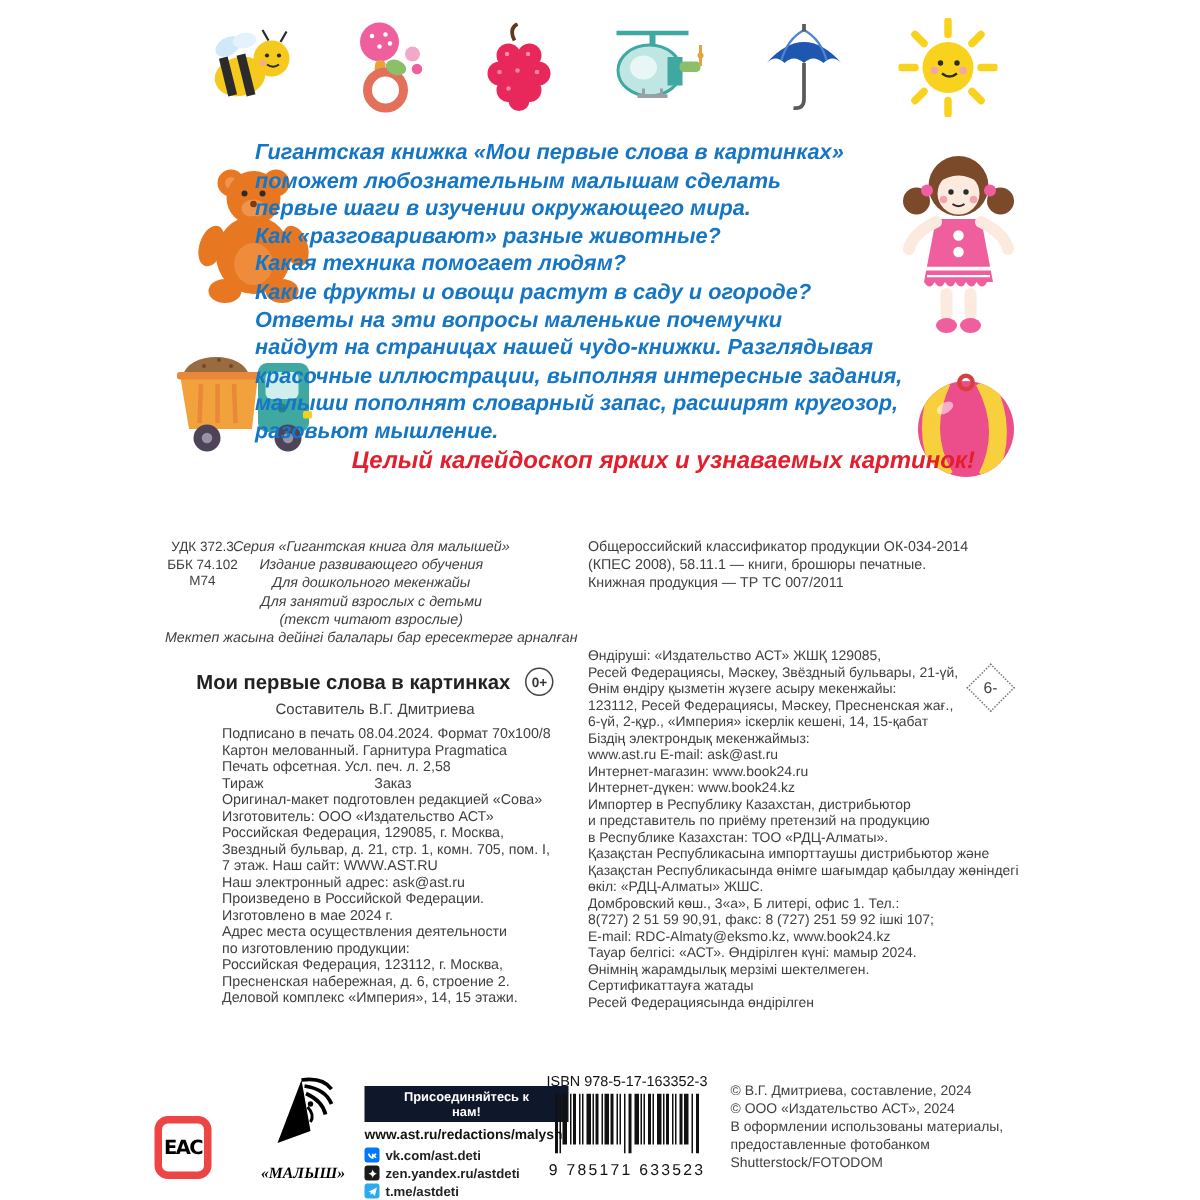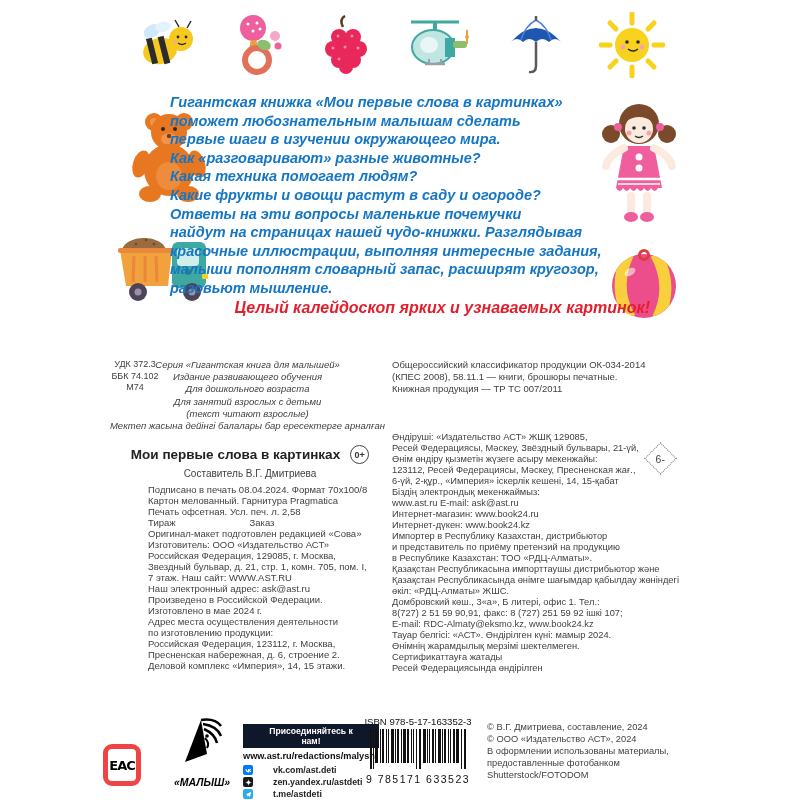--- a/index.html
+++ b/index.html
@@ -51,28 +51,28 @@
     border:1px dotted #777; transform:rotate(45deg);
     display:flex; align-items:center; justify-content:center; background:#fff; }
   .diamond-badge span { transform:rotate(-45deg); font-size:10.5px; color:#444; }
 
   
   .eac { position:absolute; left:103px; top:744px; width:38px; height:42px;
     border:5px solid #ef4444; border-radius:9px; display:flex; align-items:center;
     justify-content:center; font-weight:bold; font-size:13px; letter-spacing:-1px;
     color:#000; font-family:"DejaVu Sans", sans-serif; }
   .malysh { position:absolute; left:160px; top:716px; width:84px; text-align:center; }
-  .malysh-text { font-family:Liberation Sans, sans-serif; font-weight:bold;
+  .malysh-text { font-family:Liberation Serif, serif; font-weight:bold;
     font-style:italic; font-size:10.5px; color:#000; margin-top:-2px; }
   .join { position:absolute; left:243px; top:724px; width:136px; }
   .join-header { background:#0f172a; color:#fff; font-weight:bold; font-size:8.6px;
     text-align:center; padding:2px 19px; }
   .join-site { font-weight:bold; font-size:9.2px; color:#111; margin-top:3px; }
   .socials { margin-top:4px; }
-  .social-row { display:flex; align-items:center; gap:20px; margin-top:2px; }
+  .social-row { display:flex; align-items:center; gap:4px; margin-top:2px; }
   .sq { width:10px; height:10px; border-radius:2px; display:flex;
     align-items:center; justify-content:center; color:#fff; font-size:7px; }
   .sq.vk { background:#0077ff; }
   .sq.zen { background:#1a1a1a; }
   .sq.tg { background:#2aabee; }
   .social-label { font-size:8.8px; font-weight:bold; color:#222; }
   .barcode { position:absolute; left:364px; top:716px; width:108px; text-align:center; }
   .isbn { font-size:9.6px; color:#111; margin-bottom:2px; white-space:nowrap; }
   .digits { font-size:10.5px; color:#111; letter-spacing:1.5px; margin-top:0px; }
   .copyright { position:absolute; left:487px; top:721px; width:210px;
@@ -285,21 +285,21 @@
 <div class="tagline">Целый калейдоскоп ярких и узнаваемых картинок!</div>
 
 <div class="codes">
     <div class="line">УДК 372.3</div>
     <div class="line">ББК 74.102</div>
     <div class="line">М74</div>
   </div>
 <div class="series">
     <div class="line">Серия «Гигантская книга для малышей»</div>
     <div class="line">Издание развивающего обучения</div>
-    <div class="line">Для дошкольного возраста</div>
+    <div class="line">Для дошкольного мекенжайы</div>
     <div class="line">Для занятий взрослых с детьми</div>
     <div class="line">(текст читают взрослые)</div>
     <div class="line">Мектеп жасына дейінгі балалары бар ересектерге арналған</div>
   </div>
 
 <div class="title-row">
   <span class="book-title">Мои первые слова в картинках</span>
   <span class="age-badge">0+</span>
 </div>
 <div class="compiler">Составитель В.Г. Дмитриева</div>

